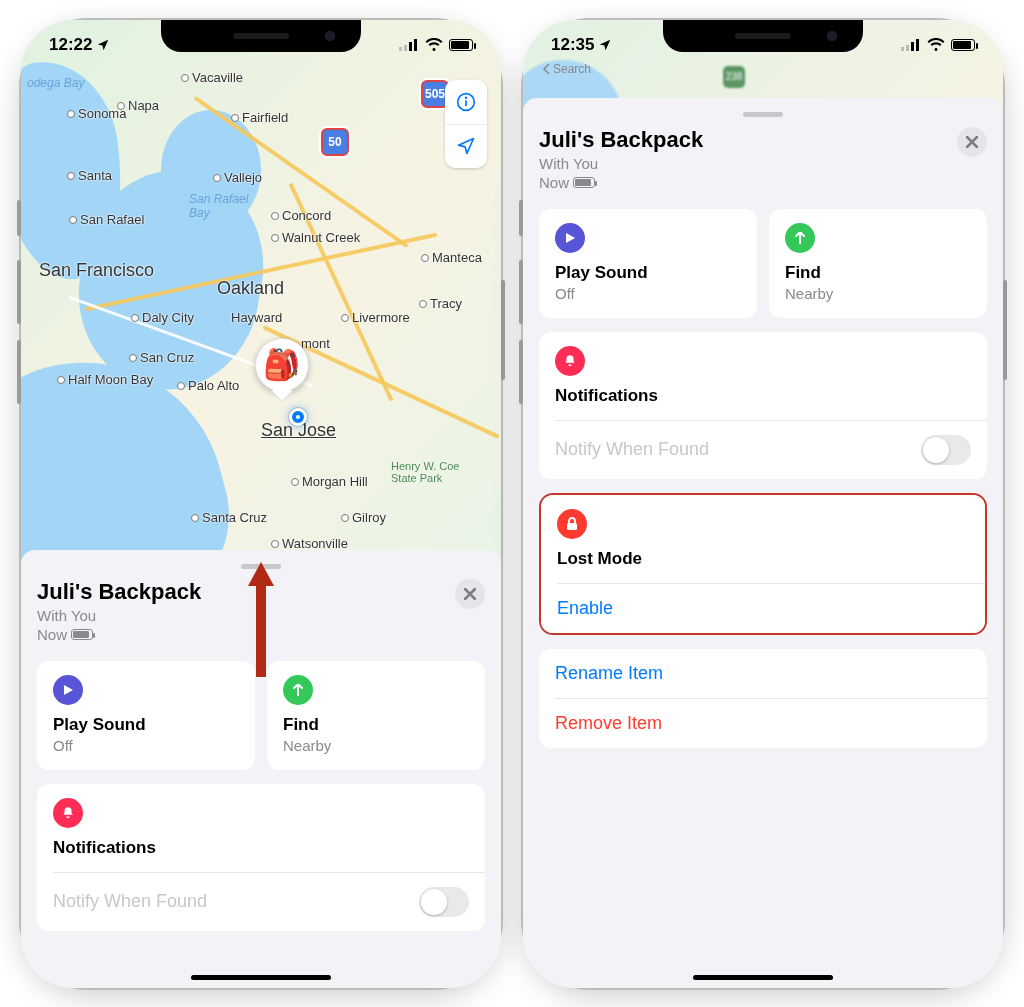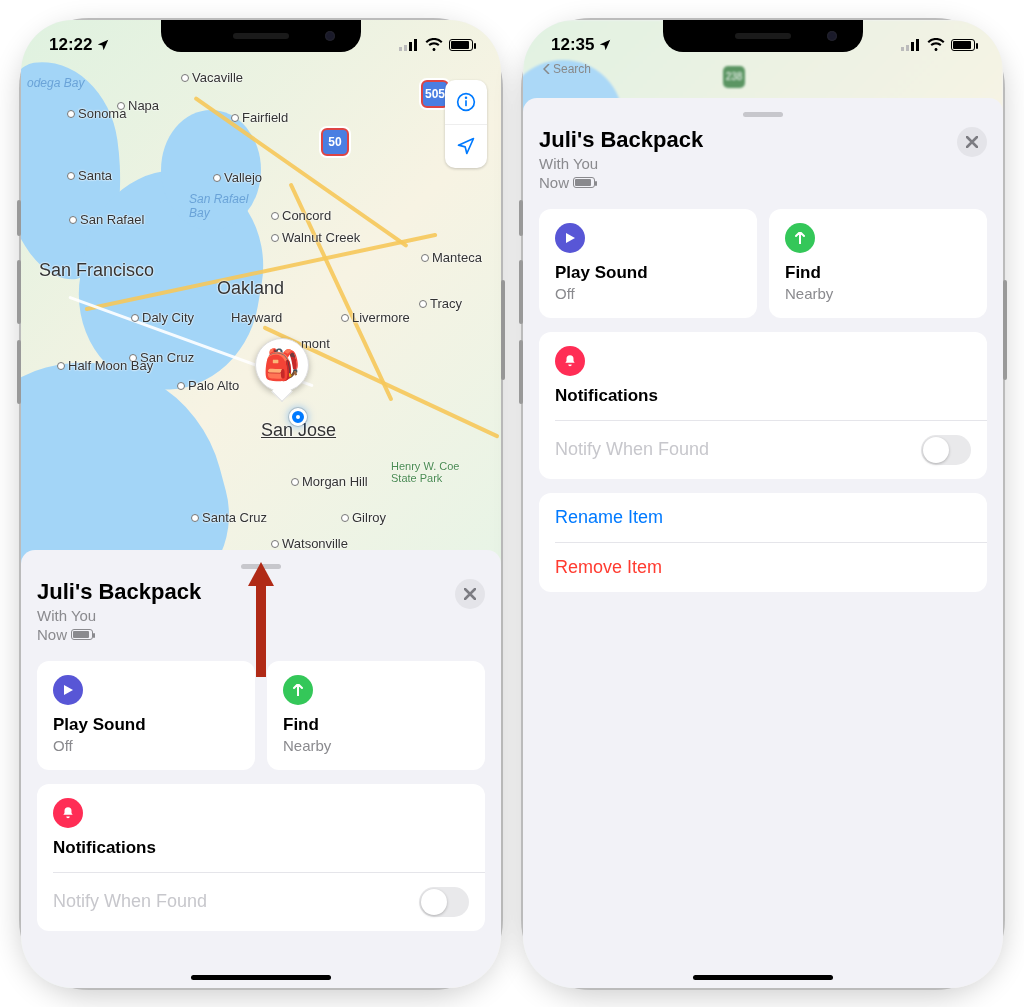--- a/index.html
+++ b/index.html
@@ -281,21 +281,21 @@
       <span class="city-label city-dot" style="left:250px;top:210px;">Walnut Creek</span>
       <span class="city-label big" style="left:18px;top:240px;">San Francisco</span>
       <span class="city-label big" style="left:196px;top:258px;">Oakland</span>
       <span class="city-label" style="left:210px;top:290px;">Hayward</span>
       <span class="city-label city-dot" style="left:110px;top:290px;text-align:right;">Daly City</span>
       <span class="city-label city-dot" style="left:320px;top:290px;">Livermore</span>
       <span class="city-label city-dot" style="left:398px;top:276px;">Tracy</span>
       <span class="city-label city-dot" style="left:400px;top:230px;">Manteca</span>
       <span class="city-label city-dot" style="left:108px;top:330px;">San Cruz</span>
       <span class="city-label city-dot" style="left:156px;top:358px;">Palo Alto</span>
-      <span class="city-label city-dot" style="left:36px;top:338px;">Half Moon Bay</span>
+      <span class="city-label city-dot" style="left:36px;top:352px;">Half Moon Bay</span>
       <span class="city-label" style="left:280px;top:316px;">mont</span>
       <span class="city-label big" style="left:240px;top:400px;text-decoration:underline;">San Jose</span>
       <span class="city-label city-dot" style="left:270px;top:454px;">Morgan Hill</span>
       <span class="city-label city-dot" style="left:170px;top:490px;">Santa Cruz</span>
       <span class="city-label city-dot" style="left:320px;top:490px;">Gilroy</span>
       <span class="city-label city-dot" style="left:250px;top:516px;">Watsonville</span>
       <span class="park-label" style="left:370px;top:440px;white-space:pre;">Henry W. Coe
 State Park</span>
 
       <div class="shield" style="left:300px;top:108px;">50</div>
@@ -487,20 +487,37 @@
           </div>
           <div class="card-title">Notifications</div>
         </div>
         <div class="row-sep"></div>
         <div class="row-item">
           <span>Notify When Found</span>
           <div class="toggle"></div>
         </div>
       </div>
 
+      <div class="highlight-box">
+        <div class="card-full" style="padding-bottom:0;">
+          <div class="card-pad">
+            <div class="icon-circle ic-red">
+              <svg width="12" height="14" viewBox="0 0 12 14">
+                  <rect x="1" y="6" width="10" height="7" rx="1.5" fill="#fff"></rect>
+                  <path d="M3 6V4a3 3 0 016 0v2" stroke="#fff" stroke-width="1.8" fill="none"></path>
+                </svg>
+            </div>
+            <div class="card-title">Lost Mode</div>
+          </div>
+          <div class="row-sep"></div>
+          <div class="row-item link">
+            <span>Enable</span>
+          </div>
+        </div>
+      </div>
 
       <div class="card-full" style="padding-top:0;">
         <div class="row-item link">
           <span>Rename Item</span>
         </div>
         <div class="row-sep"></div>
         <div class="row-item danger">
           <span>Remove Item</span>
         </div>
       </div>

